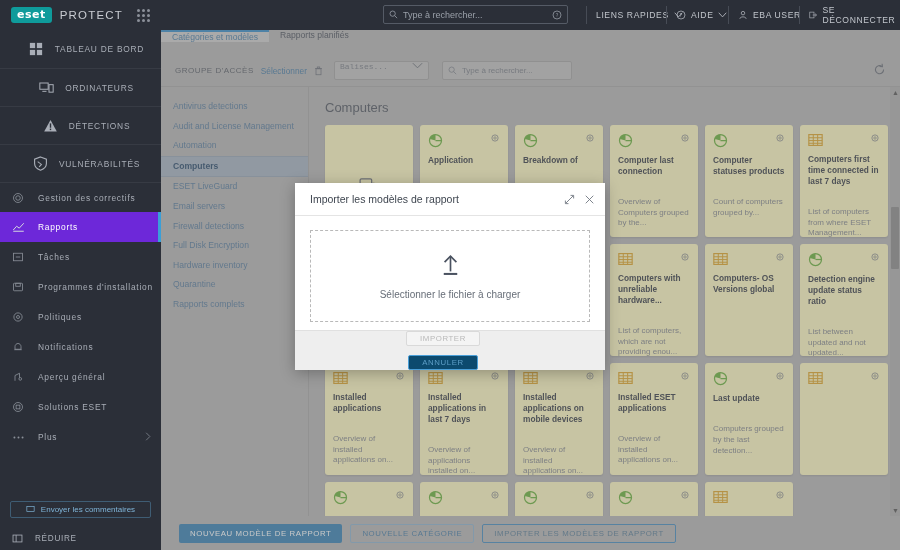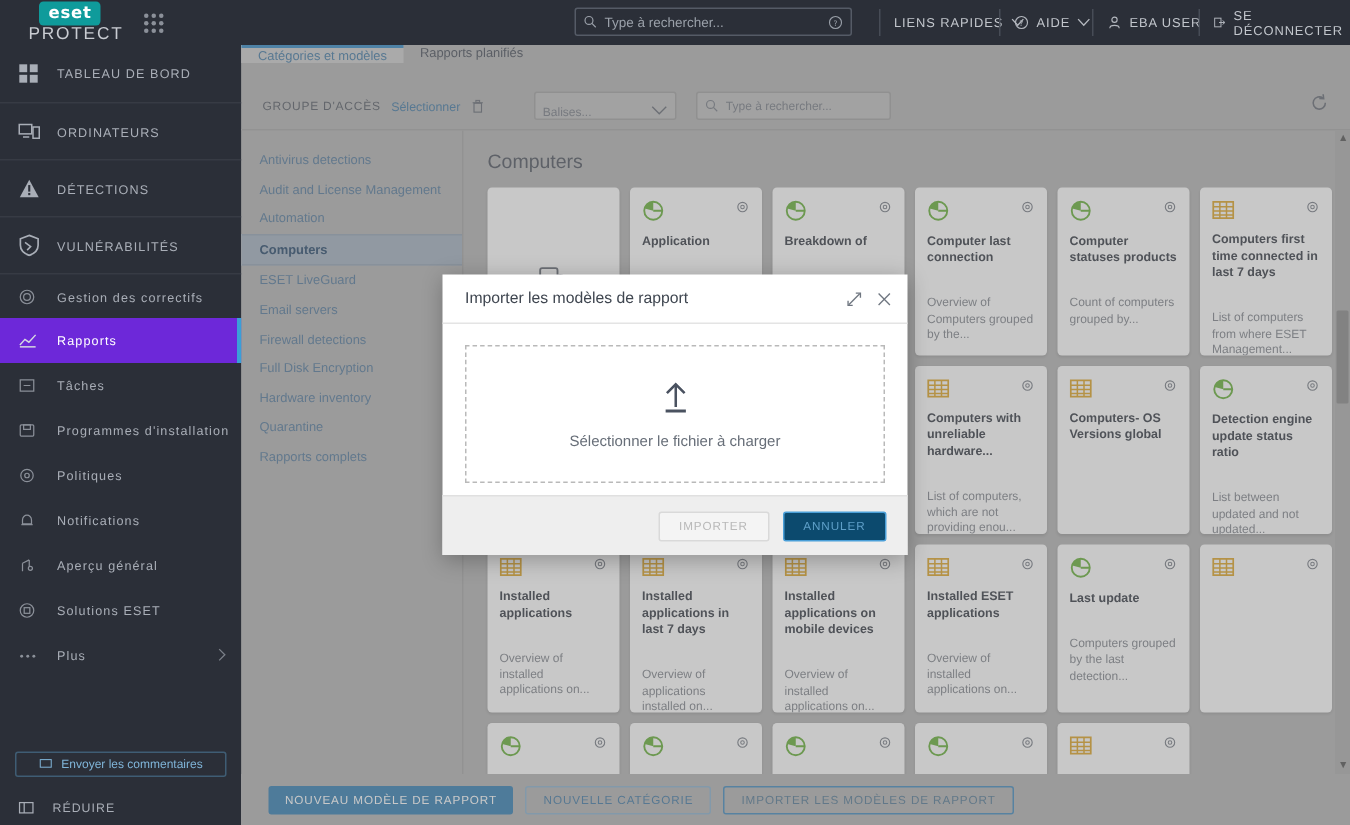--- a/index.html
+++ b/index.html
@@ -11,21 +11,21 @@
   }
   #app { position: relative; width: 900px; height: 550px; }
 
   
   .topbar {
     position: absolute; top: 0; left: 0;
     width: 900px; height: 30px;
     background: #2b2f38;
     display: flex; align-items: center;
   }
-  .logo-wrap { display: flex; align-items: center; padding-left: 11px; flex-direction: column; }
+  .logo-wrap { display: flex; align-items: center; padding-left: 11px; }
   .eset-logo {
     background: #0f9b9b; color: #fff;
     font-size: 11px; font-weight: bold; letter-spacing: .5px;
     padding: 2px 6px 3px 6px; border-radius: 3px;
     font-family: "DejaVu Sans", sans-serif;
     line-height: 1;
   }
   .protect-word {
     color: #c9ccd2; font-size: 11.5px; letter-spacing: 1.2px;
     margin-left: 8px;
@@ -57,21 +57,21 @@
   .leftnav {
     position: absolute; top: 30px; left: 0;
     width: 161px; height: 520px;
     background: #2b2f38;
   }
   .nav-item {
     height: 30px; display: flex; align-items: center;
     color: #a9aeb7; font-size: 8.4px; letter-spacing: .75px;
     padding-left: 12px; position: relative;
   }
-  .nav-item.big { height: 38px; }
+  .nav-item.big { height: 38px; justify-content: center; }
   .nav-item .ico { width: 26px; display: flex; align-items: center; }
   .nav-item.sep-top { border-top: 1px solid #373b44; }
   .nav-item.active { background: #6d28d9; color: #ffffff; }
   .nav-item.active::after {
     content: ''; position: absolute; right: 0; top: 0;
     width: 3px; height: 100%; background: #3a9fd8;
   }
   .nav-item .chev { margin-left: auto; margin-right: 10px; color: #7a7f88; }
 
   .feedback-btn {
@@ -103,22 +103,22 @@
   .toolbar {
     height: 32px; display: flex; align-items: center;
     padding-left: 14px; gap: 7px;
     border-bottom: 1px solid #a9a9a9;
   }
   .tb-label { font-size: 8px; color: #5d626b; letter-spacing: .5px; }
   .tb-link { font-size: 8.3px; color: #4a7fa8; }
   .tb-select {
     width: 95px; height: 19px; background: #c2c2c2;
     border: 1px solid #a5a5a5; border-radius: 2px;
-    display: flex; align-items: flex-end; padding: 0 5px;
-    font-size: 8px; color: #7d828b; margin-left: 26px;
+    display: flex; align-items: flex-start; padding: 0 5px;
+    font-size: 8px; color: #7d828b; margin-left: 4px; font-family: Liberation Mono, monospace;
   }
   .tb-select .car { margin-left: auto; }
   .tb-search {
     width: 130px; height: 19px; background: #c2c2c2;
     border: 1px solid #a5a5a5; border-radius: 2px;
     display: flex; align-items: center; gap: 5px; padding: 0 5px;
     font-size: 8px; color: #7d828b; margin-left: 6px;
   }
   .refresh-ico { margin-left: auto; margin-right: 14px; }
 
@@ -138,21 +138,21 @@
     border-top: 1px solid #98a6b6; border-bottom: 1px solid #98a6b6;
   }
 
   .cards-pane { flex: 1; position: relative; overflow: hidden; }
   .pane-title { font-size: 13px; color: #545a64; padding: 13px 0 10px 16px; }
   .cards-grid {
     display: grid; grid-template-columns: repeat(6, 88px);
     gap: 7px; padding-left: 16px;
   }
   .card {
-    width: 88px; height: 112px; background: #ffffff;
+    width: 88px; height: 112px; background: #fef9c3;
     border-radius: 3px; padding: 8px 8px 0 8px;
     box-shadow: 0 1px 2px rgba(0,0,0,.12);
     position: relative; overflow: hidden;
   }
   .card-head { display: flex; align-items: flex-start; justify-content: space-between; }
   .card-title {
     font-size: 8.3px; font-weight: bold; color: #3d424b;
     line-height: 1.32; margin-top: 7px;
   }
   .card-desc {
@@ -201,21 +201,21 @@
   .dropzone {
     height: 92px; border: 1px dashed #b9b9b9;
     display: flex; flex-direction: column; align-items: center; justify-content: center;
     gap: 10px;
   }
   .dz-text { font-size: 10px; color: #676e78; }
   .modal-foot {
     position: absolute; left: 0; bottom: 0; width: 100%; height: 40px;
     background: #eeeeee; border-top: 1px solid #e0e0e0;
     display: flex; align-items: center; justify-content: flex-end;
-    gap: 9px; padding-right: 14px;
+    gap: 9px; padding-right: 14px; flex-direction: column;
   }
   .mbtn { height: 20px; padding: 0 13px; border-radius: 2px;
     display: flex; align-items: center; font-size: 7.8px; letter-spacing: .6px; }
   .mbtn.disabled { border: 1px solid #d9d9d9; color: #b9b9b9; background: #f4f4f4; }
   .mbtn.cancel { border: 1px solid #4a9fd8; color: #5e9fc8; background: #0c4a6e; }
 </style>
 </head>
 <body>
 
 <div id="app">

